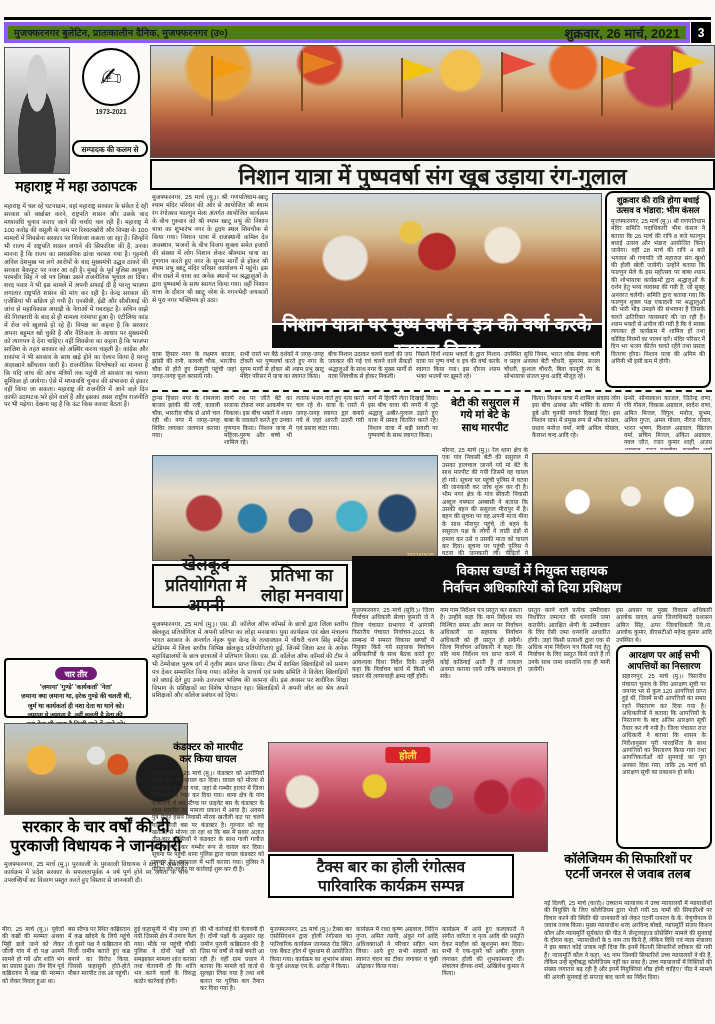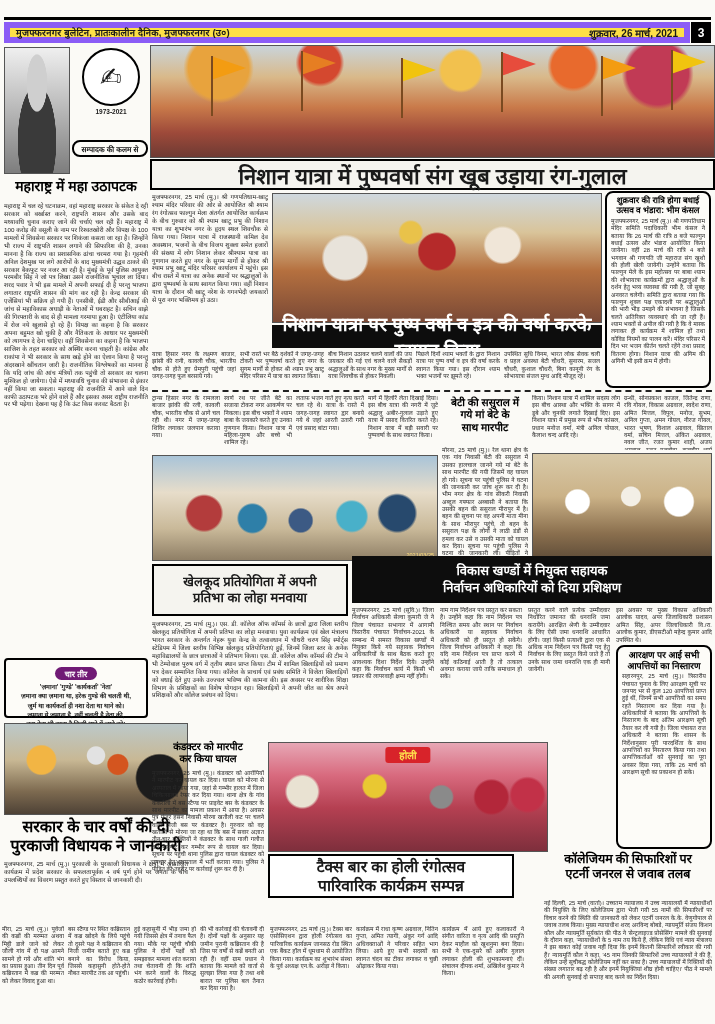--- a/index.html
+++ b/index.html
@@ -2,24 +2,24 @@
 <html><head>
 <meta charset="utf-8">
 <style>
   html,body{margin:0;padding:0;background:#888;}
   #page{position:relative;width:715px;height:1024px;background:#fbfaf6;margin:0 auto;
         font-family:"Liberation Sans","DejaVu Sans",sans-serif;color:#1a1a1a;overflow:hidden;}
   .abs{position:absolute;}
   .body-txt{font-size:6.2px;line-height:1.28;text-align:justify;overflow:hidden;color:#222;}
   .body-txt-sm{font-size:5.9px;line-height:1.25;text-align:justify;overflow:hidden;color:#2a2a2a;}
   .rule{background:#000;}
-  .masthead{border:6px solid #8b5cf6;background:#fde047;display:flex;align-items:center;
+  .masthead{border:4px solid #8b5cf6;background:#4d7c0f;display:flex;align-items:center;
             justify-content:space-between;padding:0 6px;box-sizing:border-box;}
   .masthead .mh-left{font-weight:bold;font-size:9.5px;letter-spacing:.2px;}
-  .masthead .mh-right{font-weight:bold;font-size:10px;}
+  .masthead .mh-right{font-weight:bold;font-size:13px;}
   .pageno{background:#000;color:#fff;font-weight:bold;font-size:12px;display:flex;
           align-items:center;justify-content:center;}
   .photo{overflow:hidden;border:1px solid #555;box-sizing:border-box;}
   .ph-top{background:
      radial-gradient(circle at 12% 20%,#e8a33d 0 6%,transparent 7%),
      radial-gradient(circle at 30% 15%,#d4482f 0 5%,transparent 6%),
      radial-gradient(circle at 55% 22%,#f2c14e 0 6%,transparent 7%),
      radial-gradient(circle at 75% 18%,#e86a2d 0 5%,transparent 6%),
      radial-gradient(circle at 90% 25%,#c13a55 0 6%,transparent 7%),
      linear-gradient(180deg,#c9d4da 0%,#d9b98a 28%,#c97a4a 55%,#9e4a3a 78%,#6e3a33 100%);}
@@ -162,21 +162,21 @@
   <div class="abs body-txt-sm" style="left:442px;top:447px;width:86px;height:114px;">मोरना, 25 मार्च (मु.)। रेल थाना क्षेत्र के एक गांव निवासी बेटी की ससुराल में उसका हालचाल जानने गये मां बेटे के साथ मारपीट की गयी जिसमें वह घायल हो गये। सूचना पर पहुंची पुलिस ने घटना की जानकारी कर जांच शुरू कर दी है। भीम नगर क्षेत्र के गांव सीकरी निवासी अब्दुल गफ्फार अब्बासी ने बताया कि उसकी बहन की ससुराल मीरापुर में है। बहन की सूचना पर वह अपनी माता मीना के साथ मीरापुर पहुंचे, तो बहन के ससुराल पक्ष के लोगों ने लाठी डंडों से हमला कर उसे व उसकी माता को घायल कर दिया। सूचना पर पहुंची पुलिस ने घटना की जानकारी ली। पीड़ितों ने आरोपियों के खिलाफ कार्रवाई की मांग पुलिस से की है।</div>
 
   <div class="abs body-txt-sm" style="left:532px;top:395px;width:88px;height:55px;">किया। निशान यात्रा में शामिल सदस्य लोग इस बीच आस्था और भक्ति के सागर में डूबे और चुनकी लगाते दिखाई दिए। इस निशान यात्रा में प्रमुख रूप से भीम कांसल, प्रधान मनोज वर्मा, मंत्री अनिल पोयाल, कैलाश चन्द आदि रहे।</div>
   <div class="abs body-txt-sm" style="left:624px;top:395px;width:88px;height:55px;">ग्रन्थी, सोनप्रकाश काजल, जितेन्द्र राणा, रवि गोयल, विकास अग्रवाल, स्वदेश राणा, अमित मित्तल, विपुल, मनोज, सुभम, अनिल गुप्ता, अमन गोयल, नीरज गोयल, भारत भूषण, विशाल अग्रवाल, खिताल वर्मा, सचिन मित्तल, अंकित अग्रवाल, नवल जीत, रजत कुमार शाही, अजय अग्रवाल, रजत मलहोत्रा, कुलदीप शर्मा सहित हजारों अन्य शामिल रहे।</div>
 
   <div class="abs photo ph-students" style="left:152px;top:455px;width:286px;height:106px;">
     <span class="ts">2021/03/25</span>
   </div>
   <div class="abs photo ph-officials" style="left:532px;top:453px;width:180px;height:108px;"></div>
 
-  <div class="abs headline-box" style="left:152px;top:564px;width:196px;height:52px;font-size:13px;flex-direction:column;line-height:1.2;">
+  <div class="abs headline-box" style="left:152px;top:564px;width:196px;height:44px;font-size:17px;line-height:1.2;">
     <span>खेलकूद प्रतियोगिता में अपनी</span>
     <span>प्रतिभा का लोहा मनवाया</span>
   </div>
   <div class="abs body-txt" style="left:152px;top:620px;width:196px;height:118px;">मुजफ्फरनगर, 25 मार्च (मु.)। एस. डी. कॉलेज ऑफ कॉमर्स के छात्रों द्वारा जिला स्तरीय खेलकूद प्रतियोगिता में अपनी प्रतिभा का लोहा मनवाया। युवा कार्यक्रम एवं खेल मंत्रालय भारत सरकार के अन्तर्गत नेहरू युवा केन्द्र के तत्वावधान में चौधरी चरण सिंह स्पोर्ट्स स्टेडियम में जिला स्तरीय विभिन्न खेलकूद प्रतियोगिताएं हुईं, जिनमें जिला स्तर के अनेक महाविद्यालयों के छात्र छात्राओं ने प्रतिभाग किया। एस. डी. कॉलेज ऑफ कॉमर्स की टीम ने भी टेम्पोबाल पुरुष वर्ग में तृतीय स्थान प्राप्त किया। टीम में शामिल खिलाड़ियों को प्रमाण पत्र देकर सम्मानित किया गया। कॉलेज के प्राचार्य एवं प्रबंध समिति ने विजेता खिलाड़ियों को बधाई देते हुए उनके उज्ज्वल भविष्य की कामना की। इस अवसर पर शारीरिक शिक्षा विभाग के प्रशिक्षकों का विशेष योगदान रहा। खिलाड़ियों ने अपनी जीत का श्रेय अपने प्रशिक्षकों और कॉलेज प्रबंधन को दिया।</div>
 
   <div class="abs black-banner" style="left:352px;top:556px;width:360px;height:47px;font-size:13px;line-height:1.25;">
     <span>विकास खण्डों में नियुक्त सहायक</span>
     <span>निर्वाचन अधिकारियों को दिया प्रशिक्षण</span>
   </div>
   <div class="abs body-txt-sm" style="left:352px;top:607px;width:82px;height:133px;">मुजफ्फरनगर, 25 मार्च (सूवि.)। जिला निर्वाचन अधिकारी सेल्वा कुमारी जे ने जिला पंचायत सभागार में आगामी त्रिस्तरीय पंचायत निर्वाचन-2021 के सम्बन्ध में समस्त विकास खण्डों में नियुक्त किये गये सहायक निर्वाचन अधिकारियों के साथ बैठक करते हुए आवश्यक दिशा निर्देश दिये। उन्होंने कहा कि निर्वाचन कार्य में किसी भी प्रकार की लापरवाही क्षम्य नहीं होगी।</div>

